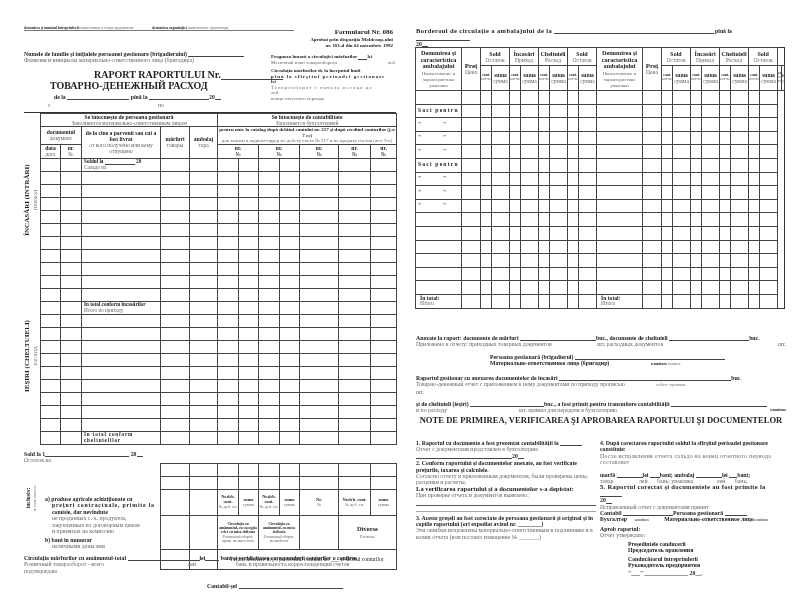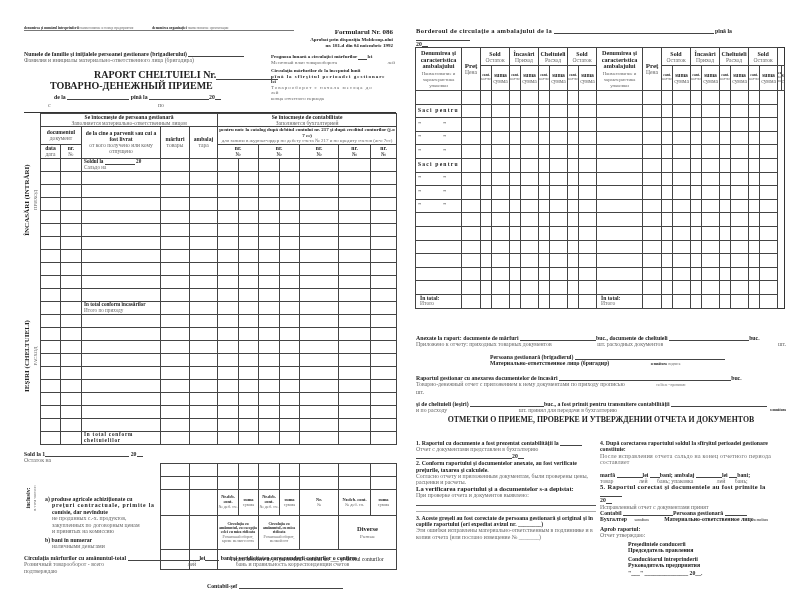--- a/index.html
+++ b/index.html
@@ -31,23 +31,23 @@
   <span class="ru">наименование организации</span>
 </div>
 
 <div class="abs sm" style="left:24px;top:51px;width:240px;">
   <span class="b">Numele de familie şi iniţialele persoanei gestionare (brigadierului)</span>
   <span class="line" style="width:56px"></span><br>
   <span class="ru">Фамилия и инициалы материально-ответственного лица (бригадира)</span>
 </div>
 
 <div class="abs lg b" style="left:94px;top:69px;">
-  <span>RAPORT CHELTUIELI Nr.</span><span class="line" style="width:62px;height:9px"></span>
-</div>
-<div class="abs lg b" style="left:50px;top:80px;">ТОВАРНО-ДЕНЕЖНЫЙ ПРИЕМЕ</div>
+  <span>RAPORT RAPORTULUI Nr.</span><span class="line" style="width:62px;height:9px"></span>
+</div>
+<div class="abs lg b" style="left:50px;top:80px;">ТОВАРНО-ДЕНЕЖНЫЙ РАСХОД</div>
 
 <div class="abs sm" style="left:54px;top:94px;">
   <span class="b">de la</span>
   <span class="line" style="width:62px"></span>
   <span class="b">pînă la</span>
   <span class="line" style="width:60px"></span><span class="b">20</span><span class="line" style="width:6px"></span>
 </div>
 <div class="abs sm ru" style="left:48px;top:102px;">с</div>
 <div class="abs sm ru" style="left:158px;top:102px;">по</div>
 
@@ -995,21 +995,21 @@
 <div class="abs sm" style="left:416px;top:401px;width:370px;">
   <span class="b">şi de cheltuieli (ieşiri)</span>
   <span class="line" style="width:74px"></span><span class="b">buc., a fost primit pentru transmitere contabilităţii</span>
   <span class="line" style="width:96px"></span><br>
   <span class="ru">и по расходу</span>
   <span class="ru" style="margin-left:70px">шт.  принял для передачи в бухгалтерию</span>
   <span class="tiny b" style="float:right">semnătura</span>
 </div>
 
 <div class="abs b c" style="left:416px;top:416px;width:370px;font-size:8.6px;line-height:8.6px;">
-  <div style="font-size:7.8px">ОТМЕТКИ О ПРИЕМЕ, ПРОВЕРКЕ И УТВЕРЖДЕНИИ ОТЧЕТА И ДОКУМЕНТОВ</div>
+  <div>NOTE DE PRIMIREA, VERIFICAREA ŞI APROBAREA RAPORTULUI ŞI DOCUMENTELOR</div>
 </div>
 
 <div class="abs sm" style="left:416px;top:440px;width:180px;">
   <div>
     <span class="b">1. Raportul cu documente a fost prezentat contabilităţii la</span> <span class="line" style="width:22px"></span><br>
     <span class="ru">Отчет с документами представлен в бухгалтерию</span><br>
     <span class="line" style="width:96px"></span><b>20</b><span class="line" style="width:6px"></span>
   </div>
   <div style="margin-top:1px">
     <div class="b">2. Conform raportului şi documentelor anexate, au fost verificate preţurile, taxarea şi calculele.</div>

